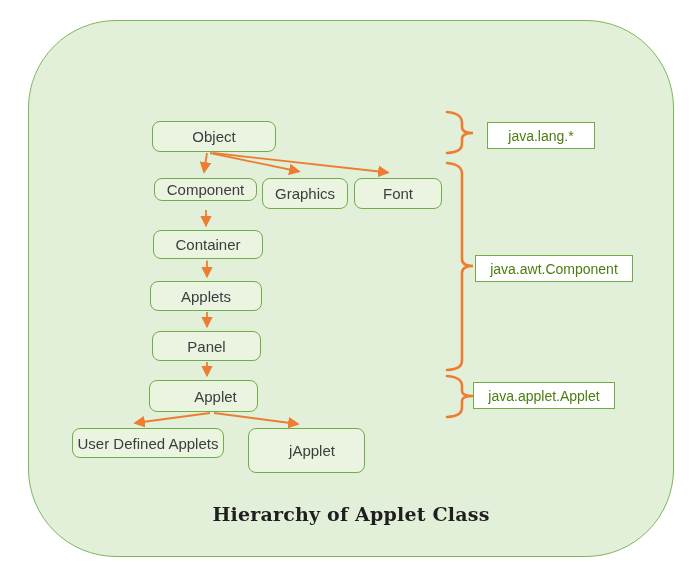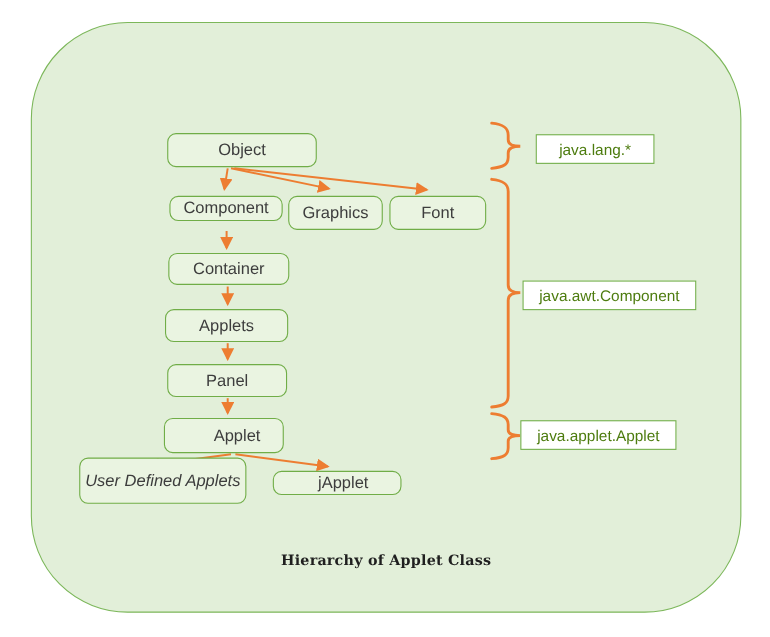--- a/index.html
+++ b/index.html
@@ -46,50 +46,50 @@
     background: #ffffff;
     border: 1.5px solid #70ad47;
     color: #4d7c0f;
     font-size: 14px;
     display: flex;
     align-items: center;
     justify-content: center;
     white-space: nowrap;
   }
   
-  .n-object    { left: 152px; top: 121px; width: 136px; height: 31px; }
+  .n-object    { left: 152px; top: 121px; width: 124px; height: 31px; }
   .n-component { left: 154px; top: 178px; width: 103px; height: 23px; }
   .n-graphics  { left: 262px; top: 178px; width:  86px; height: 31px; }
   .n-font      { left: 354px; top: 178px; width:  88px; height: 31px; }
   .n-container { left: 153px; top: 230px; width: 110px; height: 29px; }
   .n-window    { left: 150px; top: 281px; width: 112px; height: 30px; }
   .n-panel     { left: 152px; top: 331px; width: 109px; height: 30px; }
   .n-applet    { left: 149px; top: 380px; width: 109px; height: 32px; padding-left: 24px; }
-  .n-userdef   { left:  72px; top: 416px; width: 152px; height: 42px; font-style: italic; }
-  .n-japplet   { left: 248px; top: 428px; width: 117px; height: 22px; padding-left: 11px; }
+  .n-userdef   { left:  72px; top: 428px; width: 152px; height: 30px; }
+  .n-japplet   { left: 248px; top: 428px; width: 117px; height: 45px; padding-left: 11px; }
   
   .p-lang   { left: 487px; top: 122px; width: 108px; height: 27px; }
   .p-awt    { left: 475px; top: 255px; width: 158px; height: 27px; }
   .p-applet { left: 473px; top: 382px; width: 142px; height: 27px; }
   .connector-layer {
     position: absolute;
     left: 0; top: 0;
     width: 700px;
     height: 579px;
     pointer-events: none;
   }
   .diagram-title {
     position: absolute;
     left: 28px;
     top: 503px;
     width: 646px;
     text-align: center;
     font-family: "DejaVu Serif", "Liberation Serif", serif;
     font-weight: bold;
-    font-size: 13px;
+    font-size: 19px;
     color: #1f1f1f;
     letter-spacing: 0.2px;
   }
 </style>
 </head>
 <body>
 
 <div class="stage">
 
   <div class="canvas-rect"></div>

